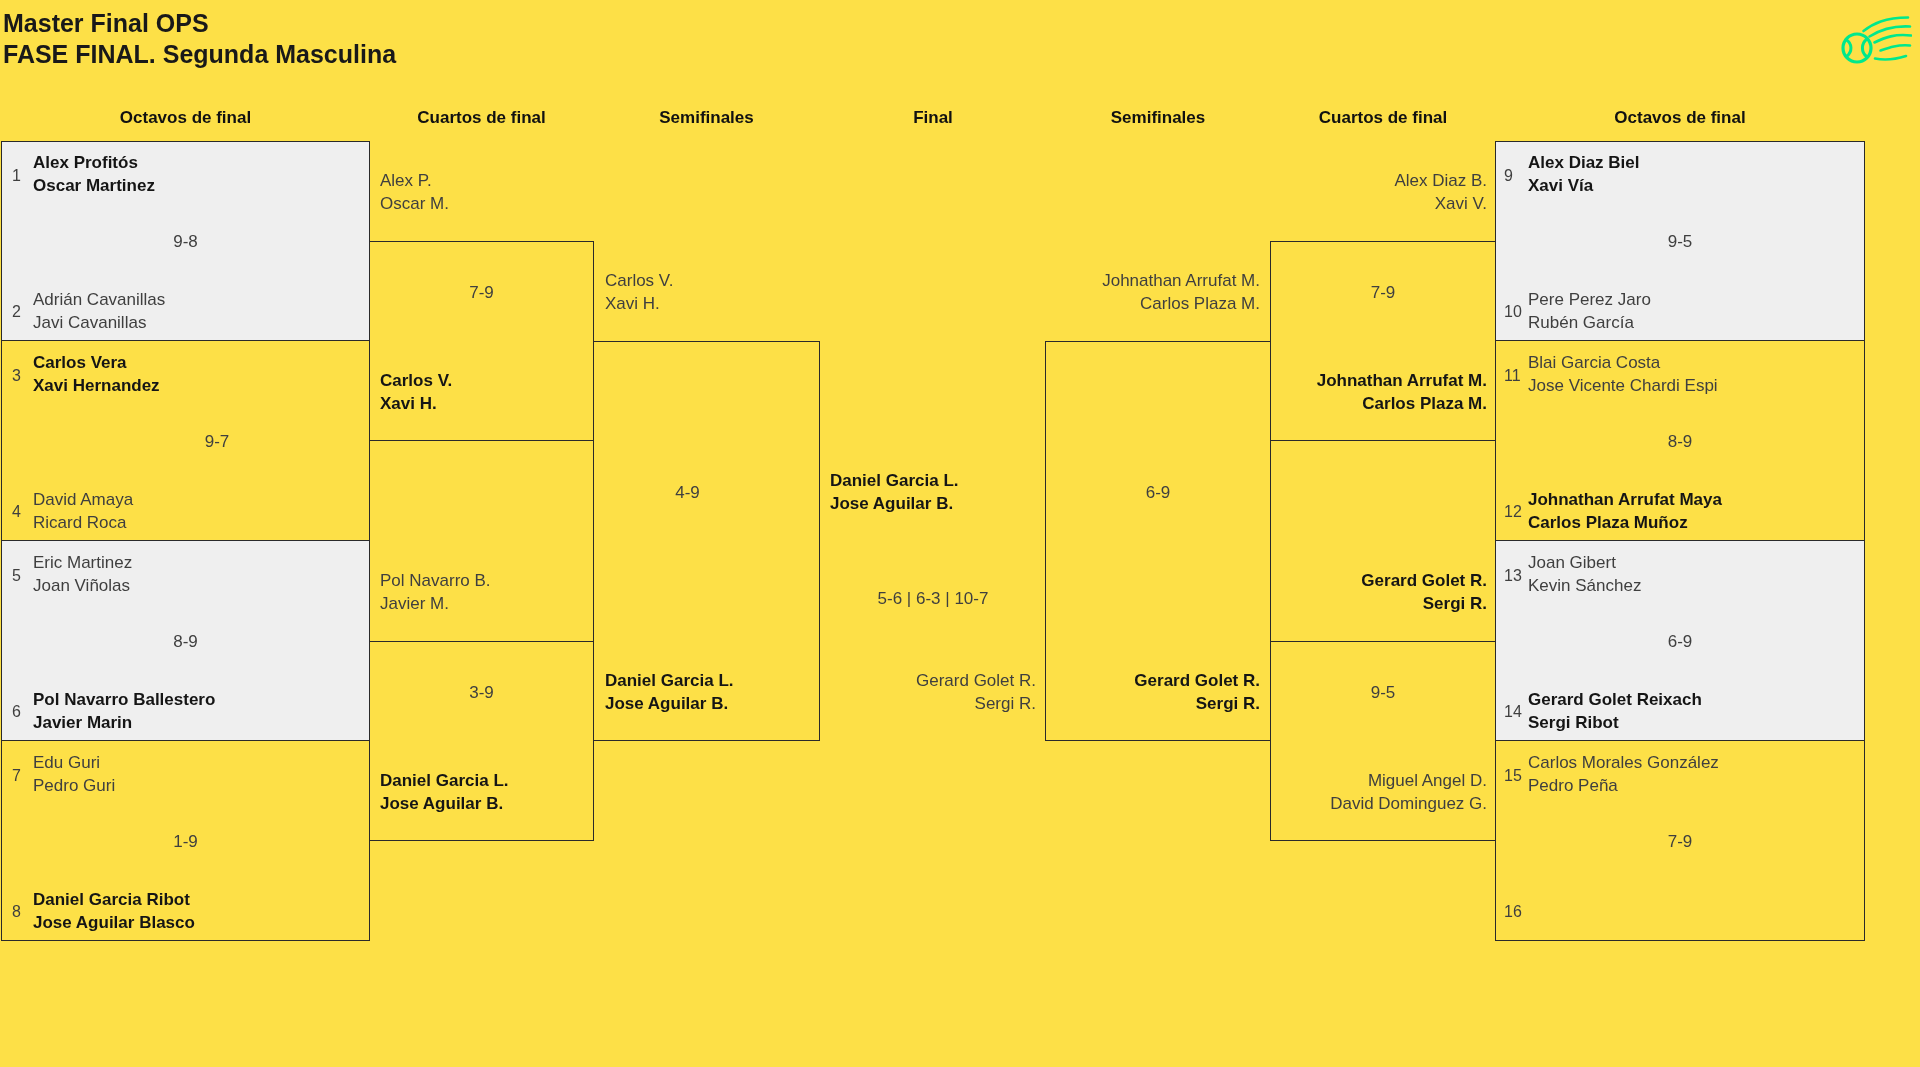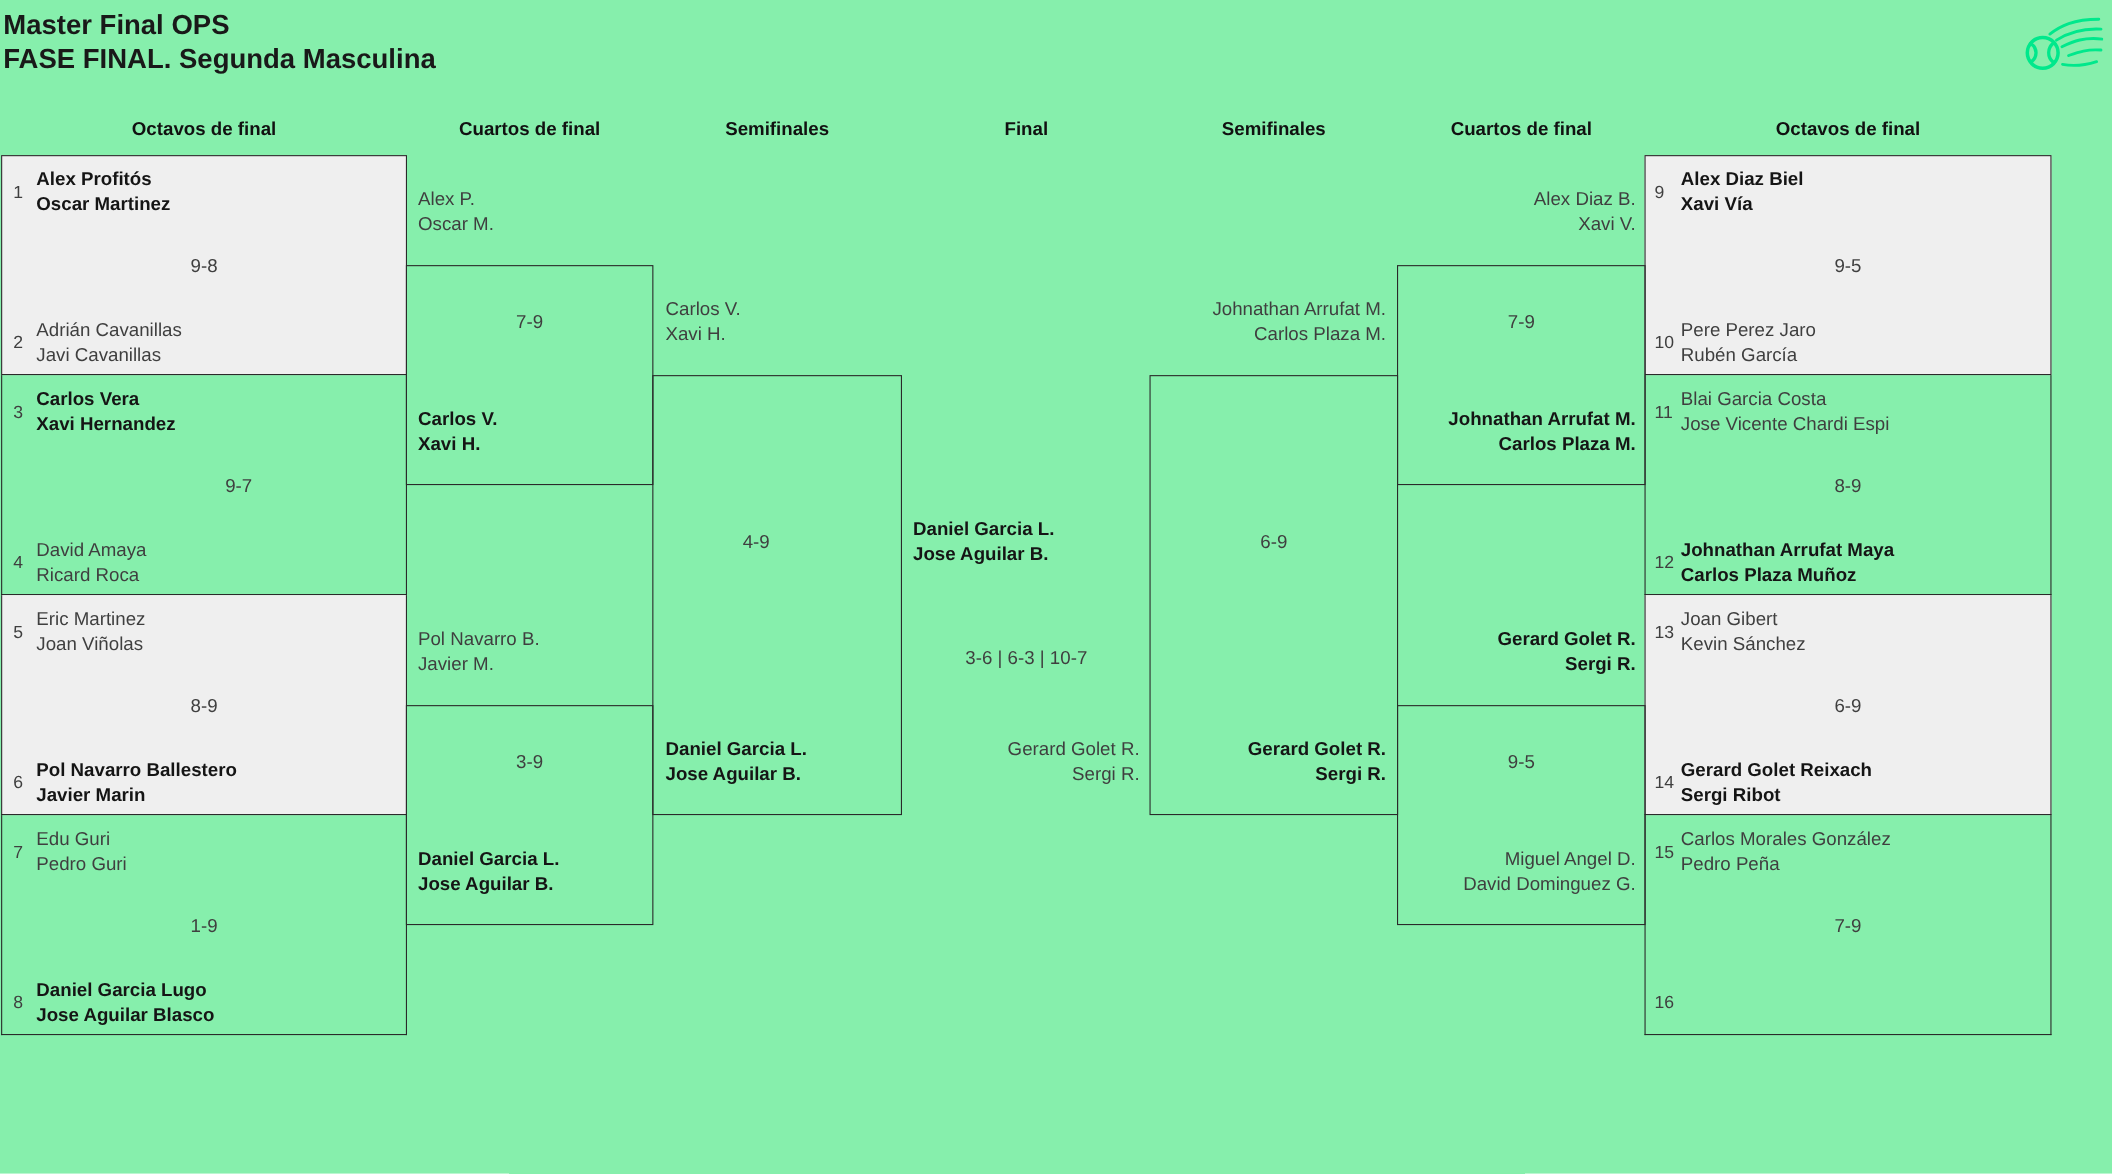--- a/index.html
+++ b/index.html
@@ -1,16 +1,16 @@
 <!DOCTYPE html>
 <html><head>
 <meta charset="utf-8">
 <style>
   html,body{margin:0;padding:0;background:#fff;}
-  .page{position:relative;width:1920px;height:1067px;background:#86efac;overflow:hidden;
+  .page{position:relative;width:1920px;height:1067px;background:#fde047;overflow:hidden;
         font-family:"Liberation Sans","DejaVu Sans",sans-serif;}
   .title{position:absolute;left:3px;top:8px;font-size:25px;line-height:31px;font-weight:700;color:#191919;}
   .subtitle{position:absolute;left:3px;top:39px;font-size:25px;line-height:31px;font-weight:700;color:#191919;}
   .rh{position:absolute;top:107px;font-size:17px;line-height:22px;font-weight:600;color:#111;text-align:center;}
   .bx{position:absolute;border:1px solid #2a2a2a;box-sizing:border-box;}
   .nt{border-top:none;}
   .gray{background:#efefef;}
   .pair{position:absolute;font-size:17px;line-height:23px;white-space:pre-line;color:#3f3f3f;}
   .win{font-weight:700;color:#151515;}
   .seed{position:absolute;font-size:16px;line-height:23px;color:#3f3f3f;}
@@ -86,21 +86,21 @@
   <div class="score" style="left:1px;top:630px;width:369px">8-9</div>
   <div class="seed" style="left:12px;top:700px">6</div>
   <div class="pair win" style="left:33px;top:688px">Pol Navarro Ballestero
 Javier Marin</div>
 
   <div class="seed" style="left:12px;top:764px">7</div>
   <div class="pair" style="left:33px;top:751px">Edu Guri
 Pedro Guri</div>
   <div class="score" style="left:1px;top:830px;width:369px">1-9</div>
   <div class="seed" style="left:12px;top:900px">8</div>
-  <div class="pair win" style="left:33px;top:888px">Daniel Garcia Lugo
+  <div class="pair win" style="left:33px;top:888px">Daniel Garcia Ribot
 Jose Aguilar Blasco</div>
 
   <div class="seed" style="left:1504px;top:164px">9</div>
   <div class="pair win" style="left:1528px;top:151px">Alex Diaz Biel
 Xavi Vía</div>
   <div class="score" style="left:1495px;top:230px;width:370px">9-5</div>
   <div class="seed" style="left:1504px;top:300px">10</div>
   <div class="pair" style="left:1528px;top:288px">Pere Perez Jaro
 Rubén García</div>
 
@@ -138,21 +138,21 @@
 Jose Aguilar B.</div>
 
   <div class="pair" style="left:605px;top:269px">Carlos V.
 Xavi H.</div>
   <div class="score" style="left:593px;top:481px;width:189px">4-9</div>
   <div class="pair win" style="left:605px;top:669px">Daniel Garcia L.
 Jose Aguilar B.</div>
 
   <div class="pair win" style="left:830px;top:469px">Daniel Garcia L.
 Jose Aguilar B.</div>
-  <div class="score" style="left:820px;top:587px;width:226px">3-6 | 6-3 | 10-7</div>
+  <div class="score" style="left:820px;top:587px;width:226px">5-6 | 6-3 | 10-7</div>
   <div class="pair ra" style="left:820px;top:669px;width:216px">Gerard Golet R.
 Sergi R.</div>
 
   <div class="pair ra" style="left:1048px;top:269px;width:212px">Johnathan Arrufat M.
 Carlos Plaza M.</div>
   <div class="score" style="left:1045px;top:481px;width:226px">6-9</div>
   <div class="pair win ra" style="left:1048px;top:669px;width:212px">Gerard Golet R.
 Sergi R.</div>
 
   <div class="pair ra" style="left:1270px;top:169px;width:217px">Alex Diaz B.

